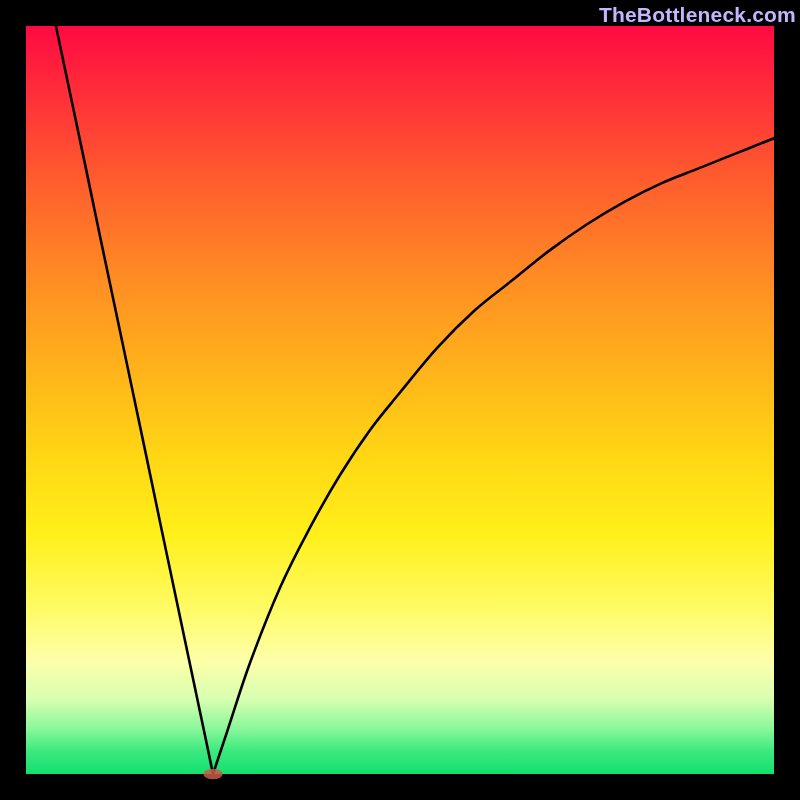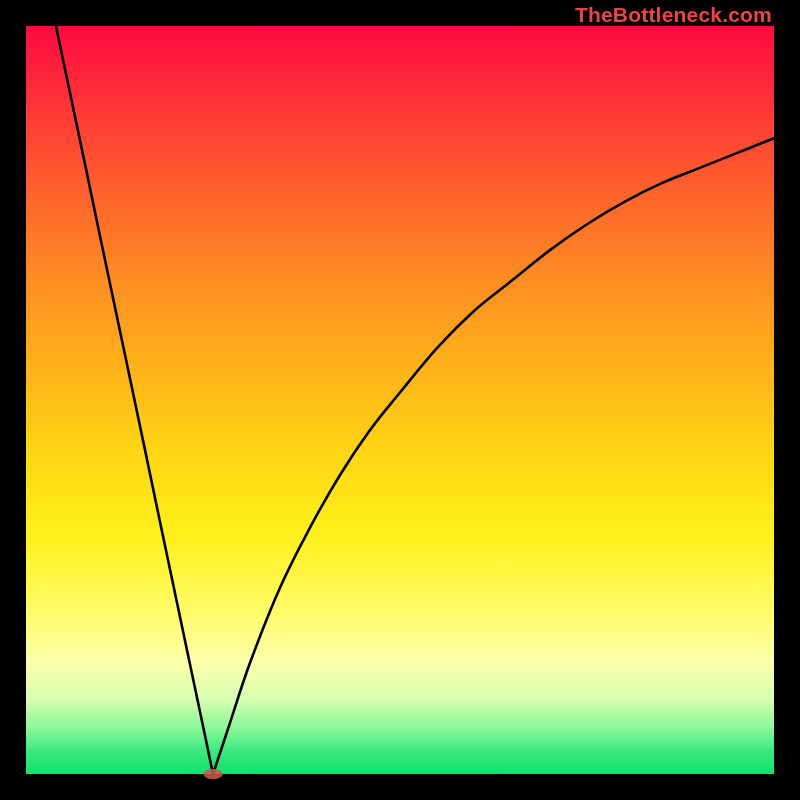--- a/index.html
+++ b/index.html
@@ -29,22 +29,22 @@
       #fdffaa 85%,
       #d7ffb0 90%,
       #88f79a 94%,
       #3ae97e 97%,
       #13e06e 100%
     );
   }
   .attribution {
     position: absolute;
     top: 3px;
-    right: 28px;
-    color: #ef4444;
+    right: 4px;
+    color: #c4b5fd;
     font-size: 21px;
     font-weight: 600;
     letter-spacing: 0.2px;
   }
   svg.plot {
     position: absolute;
     left: 0;
     top: 0;
     width: 748px;
     height: 748px;

